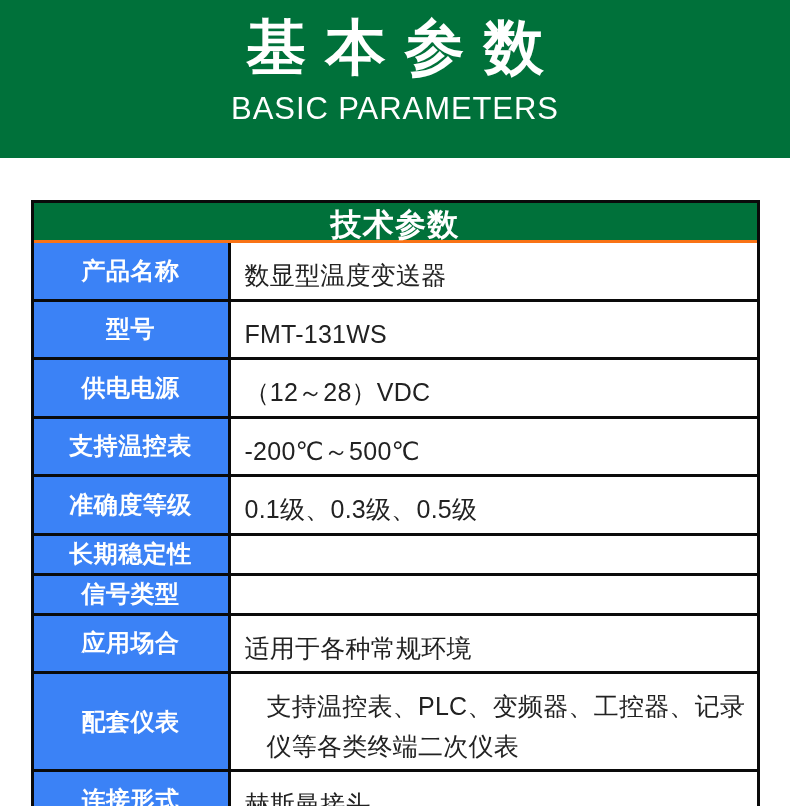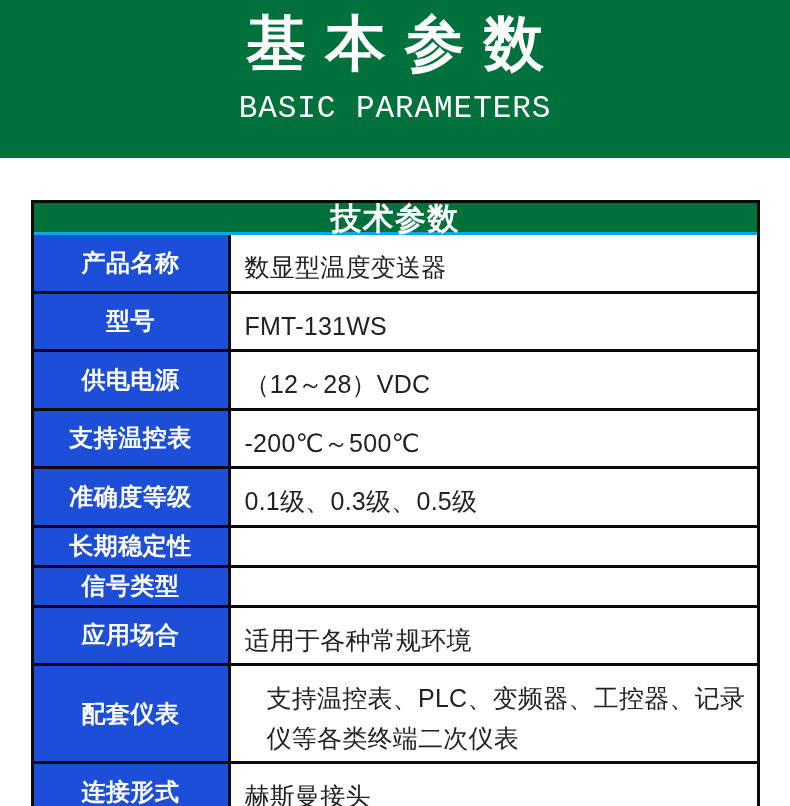--- a/index.html
+++ b/index.html
@@ -15,21 +15,20 @@
 
   
   .banner {
     width: 790px;
     height: 158px;
     background: #00713A;
     display: flex;
     flex-direction: column;
     align-items: center;
     justify-content: center;
-    font-family: Liberation Mono, monospace;
   }
   .banner-title {
     margin: 0 0 0 0.32em;           
     color: #ffffff;
     font-size: 60px;
     font-weight: 700;
     letter-spacing: 0.32em;
     line-height: 1;
     white-space: nowrap;
   }
@@ -44,25 +43,25 @@
   }
 
   
   .spec-table {
     width: 729px;
     margin: 42px auto 0 auto;
     border: 3px solid #0a0a0a;
     background: #ffffff;
   }
   .table-header {
-    height: 32px;
+    height: 40px;
     background: #00713A;
-    border-bottom: 3px solid #0ea5e9;
+    border-bottom: 3px solid #f97316;
     display: flex;
-    align-items: flex-start;
+    align-items: flex-end;
     justify-content: center;
   }
   .table-header-title {
     color: #ffffff;
     font-size: 31px;
     font-weight: 700;
     letter-spacing: 0.04em;
     line-height: 1;
   }
   .spec-row {
@@ -72,21 +71,21 @@
     border-bottom: 3px solid #0a0a0a;
   }
   .spec-row:last-child {
     border-bottom: none;
     min-height: 37px;
   }
   .spec-row.tall { min-height: 80px; gap: 22px; }
   .spec-row:last-child.tall { min-height: 77px; }
   .spec-label {
     flex: 0 0 197px;
-    background: #1d4ed8;
+    background: #3b82f6;
     border-right: 3px solid #0a0a0a;
     display: flex;
     align-items: center;
     justify-content: center;
     color: #ffffff;
     font-size: 24px;
     font-weight: 700;
     letter-spacing: 0.02em;
     text-align: center;
     padding: 2px 4px;

